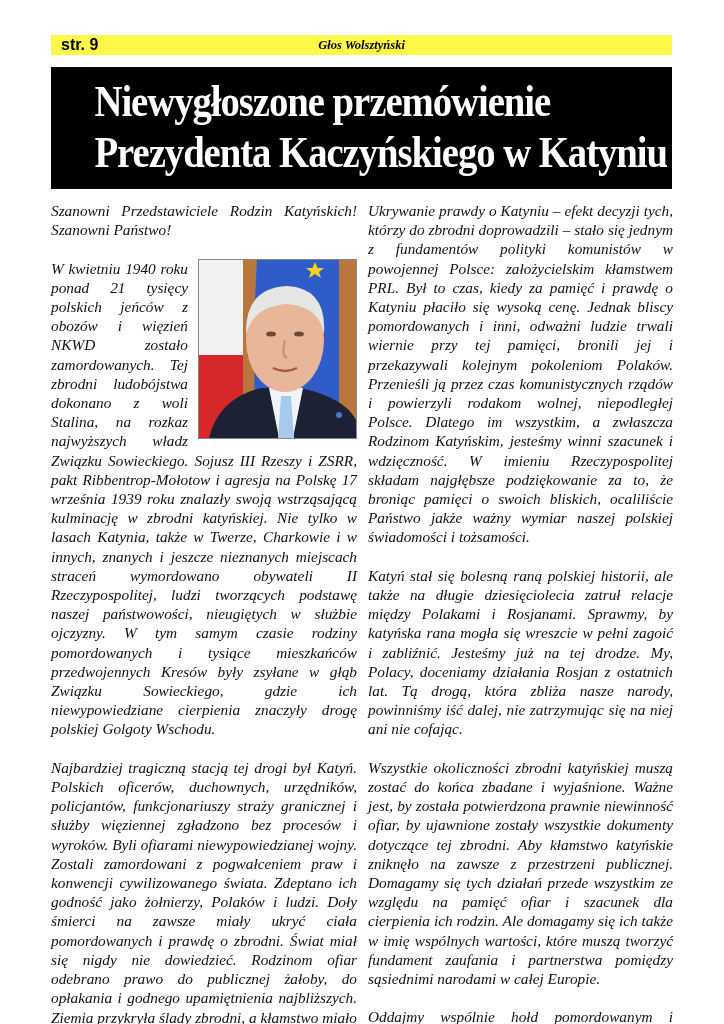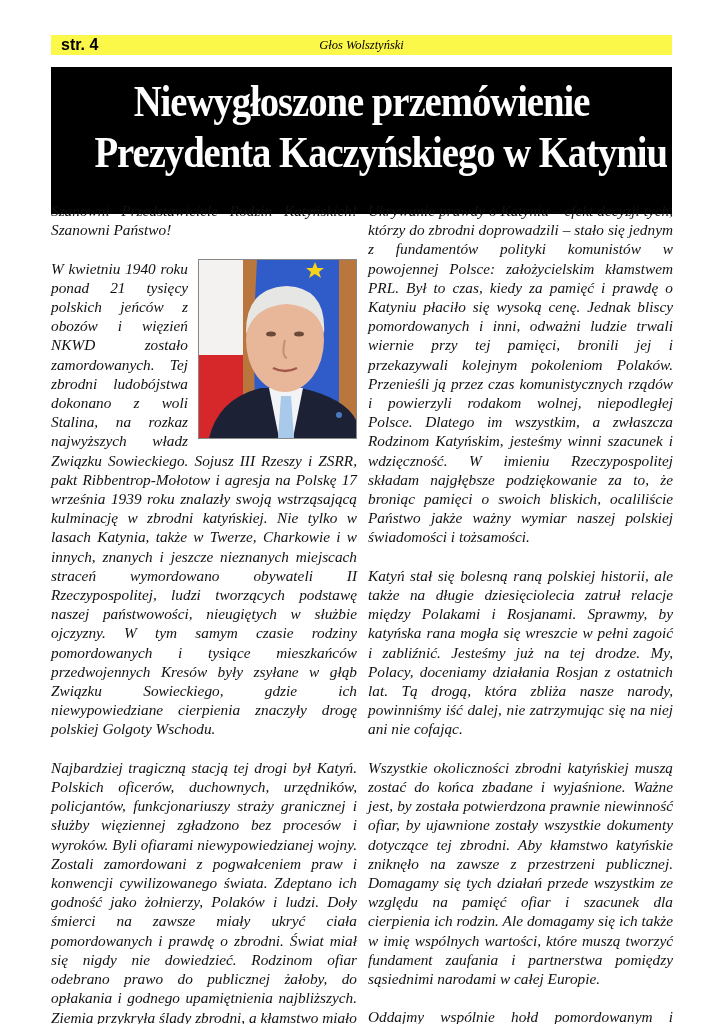--- a/index.html
+++ b/index.html
@@ -1,32 +1,32 @@
 <!DOCTYPE html>
 <html><head>
 <meta charset="utf-8">
 <style>
   html, body { margin: 0; padding: 0; background: #ffffff; }
   body { width: 724px; height: 1024px; position: relative; overflow: hidden; font-family: "Liberation Serif", serif; color: #111; }
   .topbar { position: absolute; left: 51px; top: 35px; width: 621px; height: 20px; background: #fcf84a; }
   .pagenum { position: absolute; left: 10px; top: 0; line-height: 20px; font-family: "Liberation Sans", sans-serif; font-weight: bold; font-size: 16px; color: #000; }
-  .paper { position: absolute; left: 0; right: 0; top: 0; text-align: center; line-height: 20px; font-family: "Liberation Serif", serif; font-weight: normal; font-style: italic; font-size: 12.5px; color: #000; }
-  .headline { position: absolute; left: 51px; top: 67px; width: 621px; height: 147px; background: #000; color: #fff; text-align: center; box-sizing: border-box; padding-top: 9px; }
+  .paper { position: absolute; left: 0; right: 0; top: 0; text-align: center; line-height: 20px; font-family: "Liberation Serif", serif; font-weight: bold; font-style: italic; font-size: 12.5px; color: #000; }
+  .headline { position: absolute; left: 51px; top: 67px; width: 621px; height: 122px; background: #000; color: #fff; box-sizing: border-box; padding-top: 9px; }
   .headline div { font-family: "Liberation Serif", serif; font-weight: bold; font-size: 45px; line-height: 51px; letter-spacing: -1.2px; transform: scaleX(0.86); white-space: nowrap; }
   .col { position: absolute; top: 201px; font-size: 15.3px; line-height: 19.2px; text-align: justify; hyphens: none; }
   .col.left { left: 51px; width: 306px; }
   .col.right { left: 368px; width: 305px; }
   .col p { margin: 0 0 19.2px 0; font-style: italic; }
   .photo { float: right; width: 157px; height: 178px; margin: 0 0 4px 10px; border: 1px solid #888; position: relative; overflow: hidden; background: #c98a55; }
 </style>
 </head>
 <body>
 
 <div class="topbar">
-  <span class="pagenum">str. 4</span>
+  <span class="pagenum">str. 9</span>
   <span class="paper">Głos Wolsztyński</span>
 </div>
 
 <div class="headline">
   <div>Niewygłoszone przemówienie</div>
   <div>Prezydenta Kaczyńskiego w Katyniu</div>
 </div>
 
 <div class="col left">
   <p>Szanowni Przedstawiciele Rodzin Katyńskich! Szanowni Państwo!</p>

